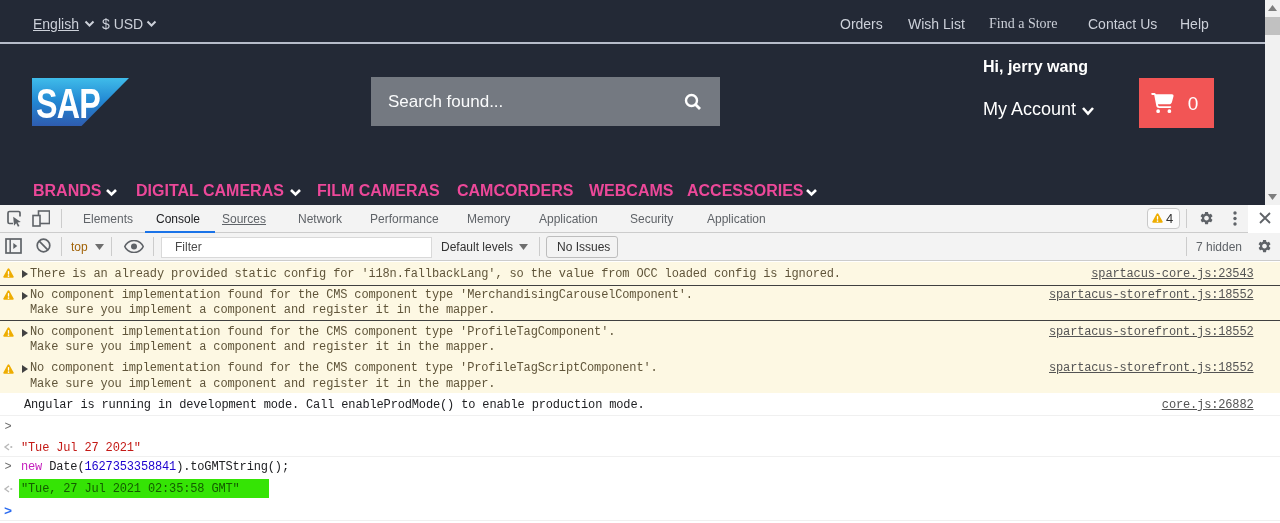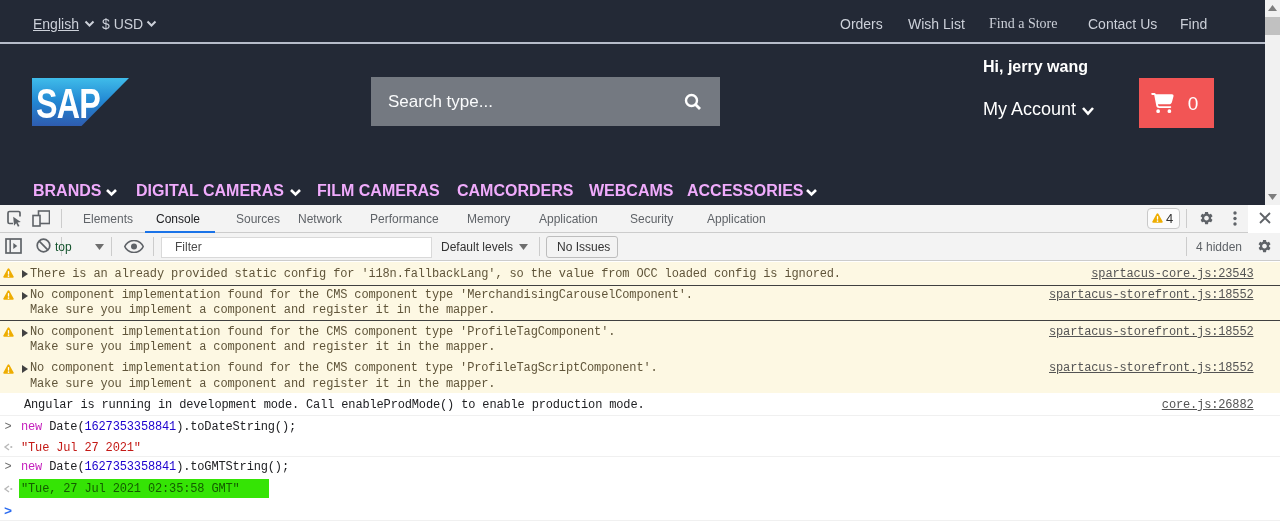--- a/index.html
+++ b/index.html
@@ -9,21 +9,21 @@
   
   #store{position:absolute;left:0;top:0;width:1280px;height:205px;background:#232936;}
   .topbar-line{position:absolute;left:0;top:42px;width:1265px;height:1.5px;background:#b6bcc9;}
   .toptext{position:absolute;top:16px;font-size:14px;color:#ccd0d9;white-space:nowrap;}
   #search{position:absolute;left:371px;top:77px;width:349px;height:49px;background:#747981;}
   #search .ph{position:absolute;left:17px;top:15px;font-size:17px;color:#fafbfc;}
   #hi{position:absolute;left:983px;top:58px;font-size:16px;font-weight:bold;color:#fff;}
   #myacct{position:absolute;left:983px;top:99px;font-size:18px;color:#fff;}
   #cartbtn{position:absolute;left:1139px;top:78px;width:75px;height:50px;background:#f25555;}
   #cartbtn .num{position:absolute;left:44px;top:15px;font-size:19px;color:#fff;width:20px;text-align:center;}
-  .nav{position:absolute;top:181.5px;font-size:16px;font-weight:bold;color:#f0abfc;white-space:nowrap;letter-spacing:0px;}
+  .nav{position:absolute;top:181.5px;font-size:16px;font-weight:bold;color:#ec4899;white-space:nowrap;letter-spacing:0px;}
   
   #sbar{position:absolute;left:1265px;top:0;width:15px;height:205px;background:#f1f1f1;}
   #sbar .thumb{position:absolute;left:0;top:17px;width:15px;height:18px;background:#c1c1c1;}
   
   #dt{position:absolute;left:0;top:205px;width:1280px;height:318px;background:#fff;
       font-family:"Liberation Sans",sans-serif;}
   #tabbar{position:absolute;left:0;top:0;width:1248px;height:27px;background:#f3f3f3;border-bottom:1px solid #ccc;}
   #toolbar2{position:absolute;left:0;top:28px;width:1280px;height:27px;background:#f3f3f3;border-bottom:1px solid #ccc;}
   .tab{position:absolute;top:7px;font-size:12px;color:#5f6368;}
   .vsep{position:absolute;width:1px;background:#ccc;}
@@ -47,38 +47,38 @@
         <path d="M1.5 1.5 L5.5 5.5 L9.5 1.5" stroke="#ccd0d9" stroke-width="2" fill="none"></path>
       </svg>
     <span class="toptext" style="left:102px;">$ USD</span>
     <svg class="abs" style="left:146px;top:20px;" width="11" height="8">
         <path d="M1.5 1.5 L5.5 5.5 L9.5 1.5" stroke="#ccd0d9" stroke-width="2" fill="none"></path>
       </svg>
     <span class="toptext" style="left:840px;">Orders</span>
     <span class="toptext" style="left:908px;">Wish List</span>
     <span class="toptext" style="left:989px;font-family:Liberation Serif, serif;">Find a Store</span>
     <span class="toptext" style="left:1088px;">Contact Us</span>
-    <span class="toptext" style="left:1180px;">Find</span>
+    <span class="toptext" style="left:1180px;">Help</span>
 
     <svg class="abs" style="left:32px;top:78px;" width="97" height="49" viewBox="0 0 97 49">
       <defs>
           <linearGradient id="sapg" x1="0" y1="0" x2="0" y2="1">
         <stop offset="0" stop-color="#3fbcea"></stop>
             <stop offset="0.5" stop-color="#2286d2"></stop>
             <stop offset="1" stop-color="#2e5cb0"></stop>
       </linearGradient>
         </defs>
       <polygon points="0,0 97,0 49.5,48 0,48" fill="url(#sapg)"></polygon>
       <g transform="translate(4,40) scale(0.75 1)">
           <text x="0" y="0" font-family="Liberation Sans, sans-serif" font-weight="bold" font-size="43" fill="#fff" letter-spacing="-1">SAP</text>
         </g>
     </svg>
 
     <div id="search">
-      <span class="ph">Search type...</span>
+      <span class="ph">Search found...</span>
       <svg class="abs" style="left:313px;top:16px;" width="18" height="18" viewBox="0 0 18 18">
         <circle cx="7.5" cy="7.5" r="5.5" stroke="#fff" stroke-width="2.4" fill="none"></circle>
         <line x1="11.5" y1="11.5" x2="16" y2="16" stroke="#fff" stroke-width="2.8"></line>
       </svg>
     </div>
 
     <div id="hi">Hi, jerry wang</div>
     <div id="myacct">My Account</div>
     <svg class="abs" style="left:1081px;top:106px;" width="14" height="10">
         <path d="M2 2 L7 7.5 L12 2" stroke="#fff" stroke-width="2.6" fill="none"></path>
@@ -128,21 +128,21 @@
       </svg>
 
       <svg class="abs" style="left:32px;top:5px;" width="18" height="17" viewBox="0 0 18 17">
         <rect x="6.5" y="1" width="11" height="12.5" stroke="#5f6368" stroke-width="1.6" fill="none"></rect>
         <rect x="1" y="5.5" width="7" height="10.5" stroke="#5f6368" stroke-width="1.6" fill="#f3f3f3"></rect>
       </svg>
       <div class="vsep" style="left:61px;top:4px;height:19px;"></div>
       <span class="tab" style="left:83px;">Elements</span>
       <span class="tab" style="left:156px;color:#202124;">Console</span>
       <div class="abs" style="left:144.5px;top:25.8px;width:70.5px;height:2.4px;background:#1a73e8;z-index:3;"></div>
-      <span class="tab" style="left:236px;">Sources</span>
+      <span class="tab" style="left:222px;text-decoration:underline;">Sources</span>
       <span class="tab" style="left:298px;">Network</span>
       <span class="tab" style="left:370px;">Performance</span>
       <span class="tab" style="left:467px;">Memory</span>
       <span class="tab" style="left:539px;">Application</span>
       <span class="tab" style="left:630px;">Security</span>
       <span class="tab" style="left:707px;">Application</span>
 
       <div class="abs" style="left:1147px;top:3px;width:31px;height:19px;border:1px solid #c9c9c9;border-radius:4px;background:#fbfbfb;"></div>
       <svg class="abs" style="left:1152px;top:8px;" width="11" height="10" viewBox="0 0 12 11">
           <path d="M5.1 0.9 L0.35 9.3 a0.95 0.95 0 0 0 0.85 1.45 h9.6 a0.95 0.95 0 0 0 0.85 -1.45 L6.9 0.9 a1.05 1.05 0 0 0 -1.8 0 z" fill="#eead01"></path>
@@ -172,42 +172,42 @@
         <rect x="1" y="1" width="15" height="14" stroke="#5f6368" stroke-width="1.7" fill="none"></rect>
         <line x1="5.2" y1="1" x2="5.2" y2="15" stroke="#5f6368" stroke-width="1.5"></line>
         <polygon points="8.3,5 12.3,8 8.3,11" fill="#5f6368"></polygon>
       </svg>
 
       <svg class="abs" style="left:36px;top:5px;" width="15" height="15" viewBox="0 0 15 15">
         <circle cx="7.5" cy="7.5" r="6.3" stroke="#5f6368" stroke-width="1.7" fill="none"></circle>
         <line x1="3.2" y1="3.2" x2="11.8" y2="11.8" stroke="#5f6368" stroke-width="1.7"></line>
       </svg>
       <div class="vsep" style="left:61px;top:4px;height:19px;"></div>
-      <span class="abs" style="left:55px;top:7px;font-size:12px;color:#14532d;">top</span>
+      <span class="abs" style="left:71px;top:7px;font-size:12px;color:#a16207;">top</span>
       <svg class="abs" style="left:95px;top:11px;" width="9" height="6">
           <polygon points="0,0 9,0 4.5,6" fill="#6e6e6e"></polygon>
         </svg>
       <div class="vsep" style="left:111px;top:4px;height:19px;"></div>
 
       <svg class="abs" style="left:124px;top:7px;" width="20" height="13" viewBox="0 0 20 13">
         <path d="M10 0.5 C5 0.5 1.6 4.2 0.8 6.5 C1.6 8.8 5 12.5 10 12.5 C15 12.5 18.4 8.8 19.2 6.5 C18.4 4.2 15 0.5 10 0.5 Z" fill="none" stroke="#5f6368" stroke-width="1.6"></path>
         <circle cx="10" cy="6.5" r="3" fill="#5f6368"></circle>
       </svg>
       <div class="vsep" style="left:153px;top:4px;height:19px;"></div>
       <div class="abs" style="left:161px;top:4px;width:269px;height:19px;background:#fff;border:1px solid #d9d9d9;"></div>
       <span class="abs" style="left:175px;top:7px;font-size:12px;color:#4a4a4a;">Filter</span>
       <span class="abs" style="left:441px;top:7px;font-size:12px;color:#333;">Default levels</span>
       <svg class="abs" style="left:519px;top:11px;" width="9" height="6">
           <polygon points="0,0 9,0 4.5,6" fill="#6e6e6e"></polygon>
         </svg>
       <div class="vsep" style="left:539px;top:4px;height:19px;"></div>
       <div class="abs" style="left:546px;top:3px;width:70px;height:20px;border:1px solid #bdbdbd;border-radius:3px;"></div>
       <span class="abs" style="left:557px;top:7px;font-size:12px;color:#333;">No Issues</span>
       <div class="vsep" style="left:1186px;top:4px;height:19px;"></div>
-      <span class="abs" style="left:1196px;top:7px;font-size:12px;color:#5f6368;">4 hidden</span>
+      <span class="abs" style="left:1196px;top:7px;font-size:12px;color:#5f6368;">7 hidden</span>
       <svg class="abs" style="left:1257px;top:6px;" width="15" height="15" viewBox="0 0 16 16">
           <path fill="#5f6368" d="M13.9 8.6c0-.2.1-.4.1-.6s0-.4-.1-.6l1.4-1.1c.1-.1.2-.3.1-.4l-1.3-2.3c-.1-.1-.3-.2-.4-.1l-1.6.6c-.3-.3-.7-.5-1.1-.6l-.2-1.7c0-.2-.2-.3-.3-.3H7.8c-.2 0-.3.1-.3.3l-.2 1.7c-.4.2-.8.4-1.1.6l-1.6-.6c-.2-.1-.3 0-.4.1L2.9 5.9c-.1.1 0 .3.1.4l1.4 1.1c0 .2-.1.4-.1.6s0 .4.1.6l-1.4 1.1c-.1.1-.2.3-.1.4l1.3 2.3c.1.1.3.2.4.1l1.6-.6c.3.3.7.5 1.1.6l.2 1.7c0 .2.2.3.3.3h2.7c.2 0 .3-.1.3-.3l.2-1.7c.4-.2.8-.4 1.1-.6l1.6.6c.2.1.3 0 .4-.1l1.3-2.3c.1-.1 0-.3-.1-.4l-1.4-1.1zM9.1 10.5c-1.4 0-2.5-1.1-2.5-2.5s1.1-2.5 2.5-2.5 2.5 1.1 2.5 2.5-1.1 2.5-2.5 2.5z" transform="translate(-1.1,-0.5)"></path>
         </svg>
     </div>
 
     <div class="row warnrow mono" style="top:57px;height:22.5px;">
       <svg class="wicon" style="top:6px;" width="11" height="10" viewBox="0 0 12 11">
           <path d="M5.1 0.9 L0.35 9.3 a0.95 0.95 0 0 0 0.85 1.45 h9.6 a0.95 0.95 0 0 0 0.85 -1.45 L6.9 0.9 a1.05 1.05 0 0 0 -1.8 0 z" fill="#eead01"></path>
           <rect x="5.3" y="3.4" width="1.45" height="3.9" rx="0.6" fill="#fff"></rect>
           <circle cx="6.02" cy="8.9" r="0.95" fill="#fff"></circle>
@@ -256,21 +256,20 @@
       <div class="msg" style="top:5.4px;">No component implementation found for the CMS component type 'ProfileTagScriptComponent'.
 Make sure you implement a component and register it in the mapper.</div>
       <div class="link mono" style="top:5.4px;">spartacus-storefront.js:18552</div>
     </div>
     <div class="row whiterow mono" style="top:188px;height:21.5px;">
       <div class="msg" style="left:24px;top:5.2px;color:#202124;">Angular is running in development mode. Call enableProdMode() to enable production mode.</div>
       <div class="link mono" style="top:5.2px;">core.js:26882</div>
     </div>
     <div class="row whiterow mono" style="top:210.5px;height:20px;">
       <div class="msg" style="left:4.5px;top:4.2px;color:#6e6e6e;">&gt;</div>
-      <div class="msg" style="left:21px;top:4.2px;color:#202124;"><span style="color:#c41fbc;">new</span> Date(<span style="color:#1c00cf;">1627353358841</span>).toDateString();</div>
     </div>
     <div class="row whiterow mono" style="top:231px;height:20px;">
       <svg class="abs" style="left:3px;top:7px;" width="10" height="8" viewBox="0 0 10 8">
           <path d="M6 1 L2 4 L6 7" stroke="#b9b9b9" stroke-width="1.4" fill="none"></path>
           <circle cx="8.3" cy="4" r="1.1" fill="#b9b9b9"></circle>
         </svg>
       <div class="msg" style="left:21px;top:4.8px;color:#c41a16;">"Tue Jul 27 2021"</div>
     </div>
     <div class="row whiterow mono" style="top:251.5px;height:20px;">
       <div class="msg" style="left:4.5px;top:3px;color:#6e6e6e;">&gt;</div>

